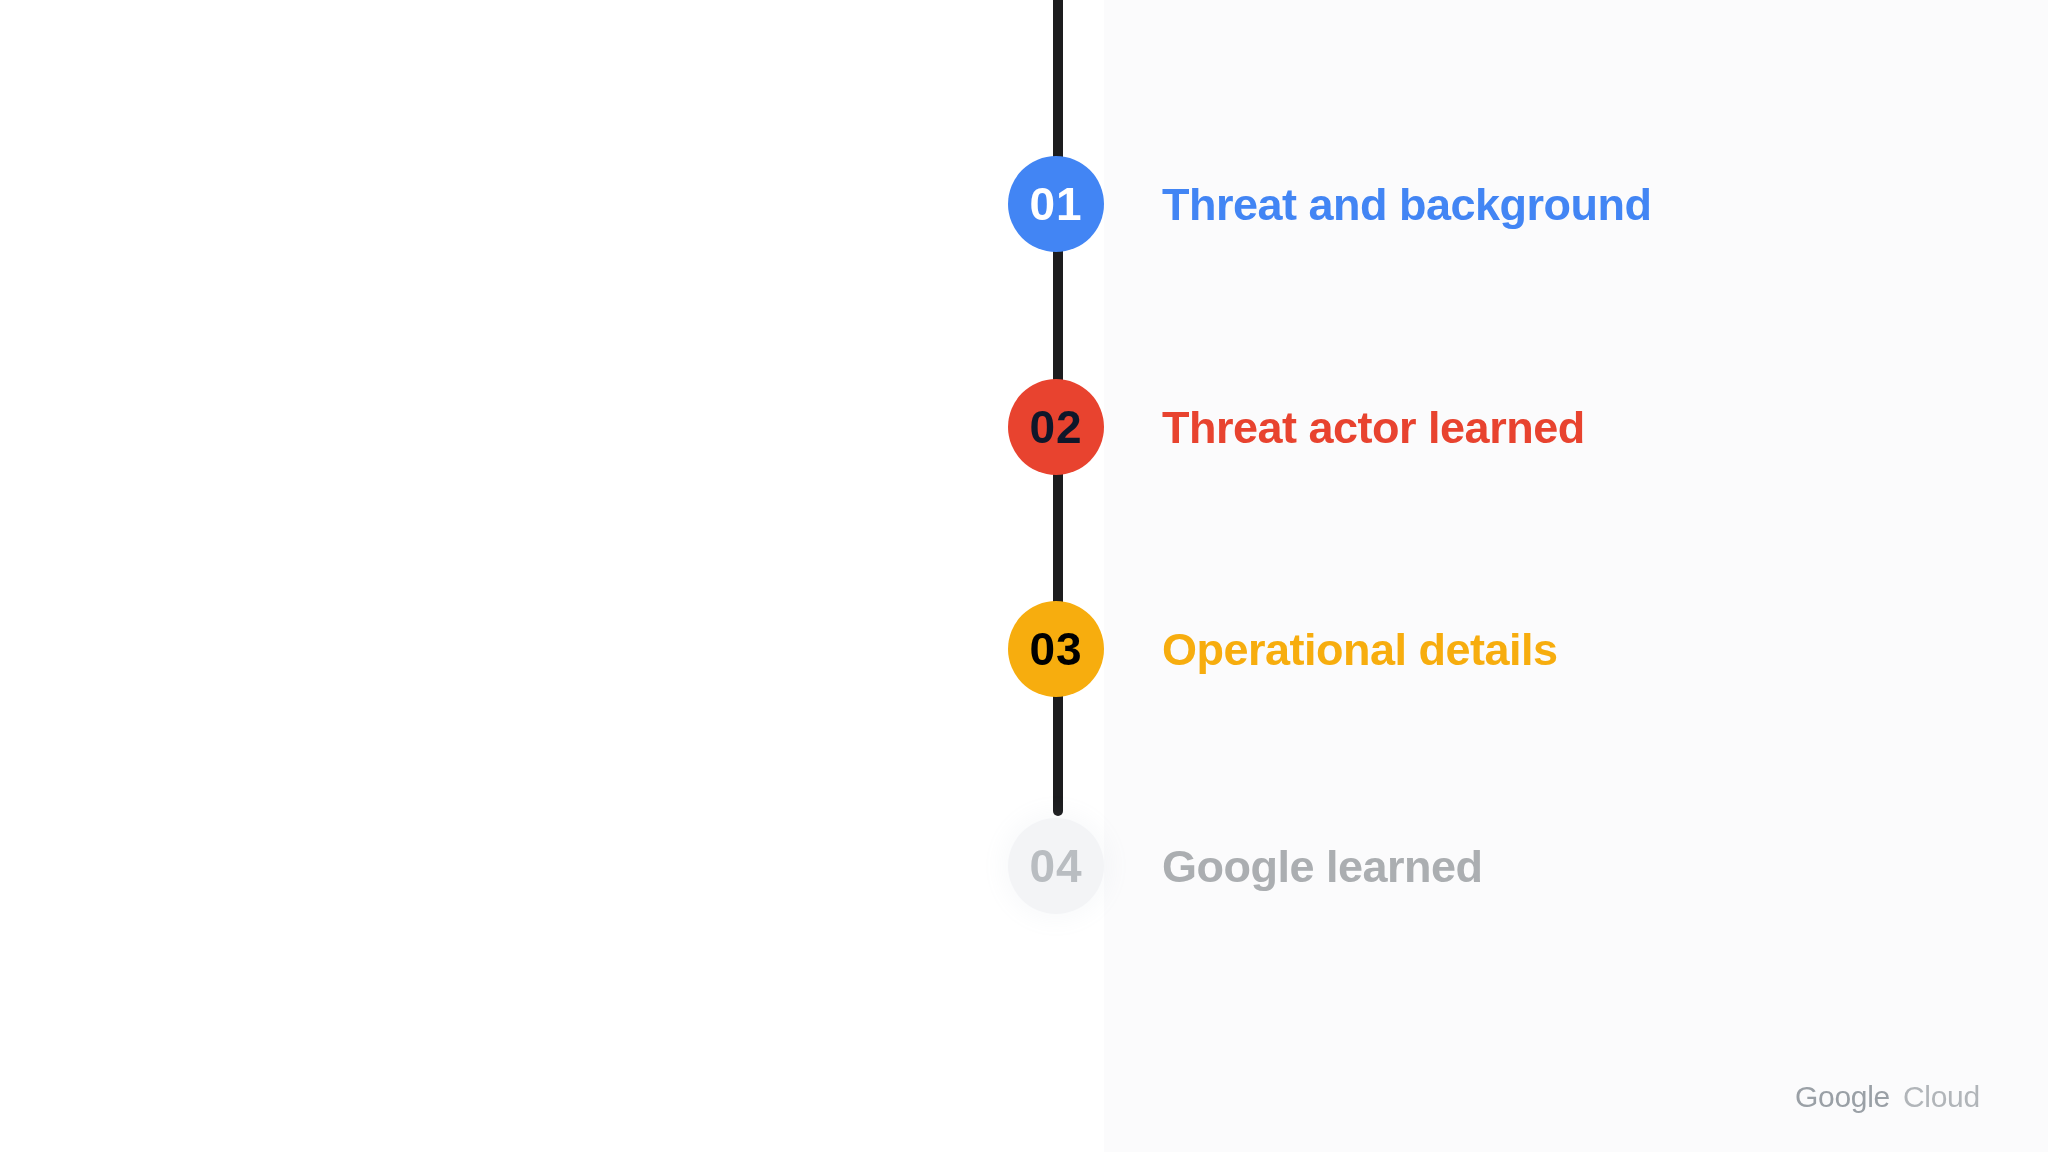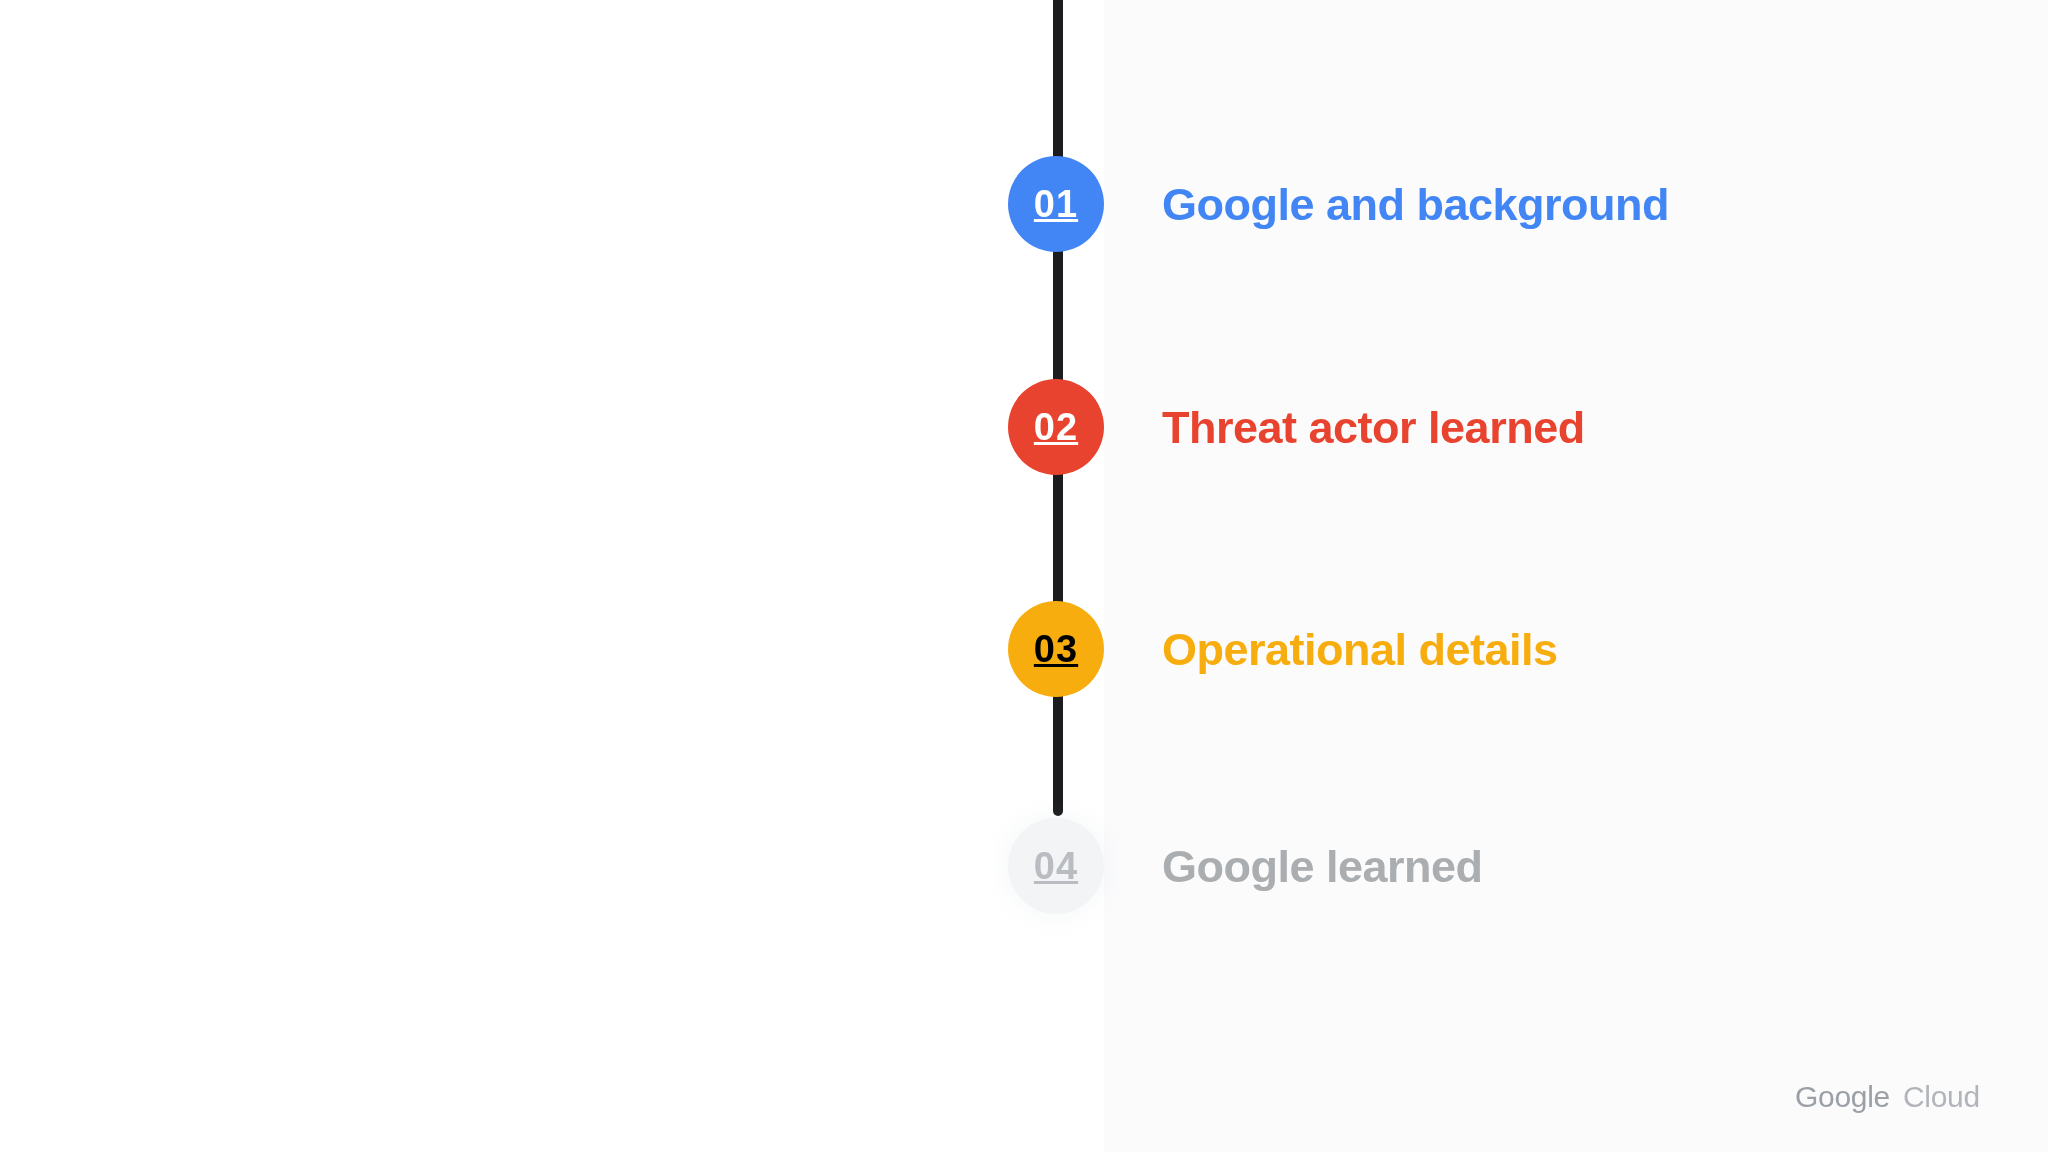--- a/index.html
+++ b/index.html
@@ -30,25 +30,24 @@
   .circle{
     width:96px;height:96px;
     border-radius:50%;
     flex:0 0 auto;
     display:flex;align-items:center;justify-content:center;
   }
   .item-4 .circle{
     box-shadow:0 0 20px 8px rgba(160,168,180,0.06);
   }
   .num{
-    font-size:38px;
+    font-size:46px;
     font-weight:700;
     letter-spacing:1px;
     line-height:1;
-    text-decoration:underline;
   }
   .label{
     margin-left:58px;
     font-size:45px;
     font-weight:700;
     letter-spacing:-0.5px;
     white-space:nowrap;
     line-height:1;
   }
   .brand{
@@ -66,26 +65,26 @@
 <body>
 
 <div class="slide">
 
   <div class="vline" style="background-color: rgb(28, 28, 30);"></div>
 
   <div class="item item-1">
     <div class="circle" style="background-color: rgb(66, 133, 244);">
       <span class="num" style="color: rgb(255, 255, 255);">01</span>
     </div>
-    <div class="label" style="color: rgb(66, 133, 244);">Google and background</div>
+    <div class="label" style="color: rgb(66, 133, 244);">Threat and background</div>
   </div>
 
   <div class="item item-2">
     <div class="circle" style="background-color: rgb(232, 67, 47);">
-      <span class="num" style="color: #ffffff;">02</span>
+      <span class="num" style="color: #0f172a;">02</span>
     </div>
     <div class="label" style="color: rgb(232, 67, 47);">Threat actor learned</div>
   </div>
 
   <div class="item item-3">
     <div class="circle" style="background-color: rgb(247, 173, 14);">
       <span class="num" style="color: #000000;">03</span>
     </div>
     <div class="label" style="color: rgb(247, 173, 14);">Operational details</div>
   </div>

